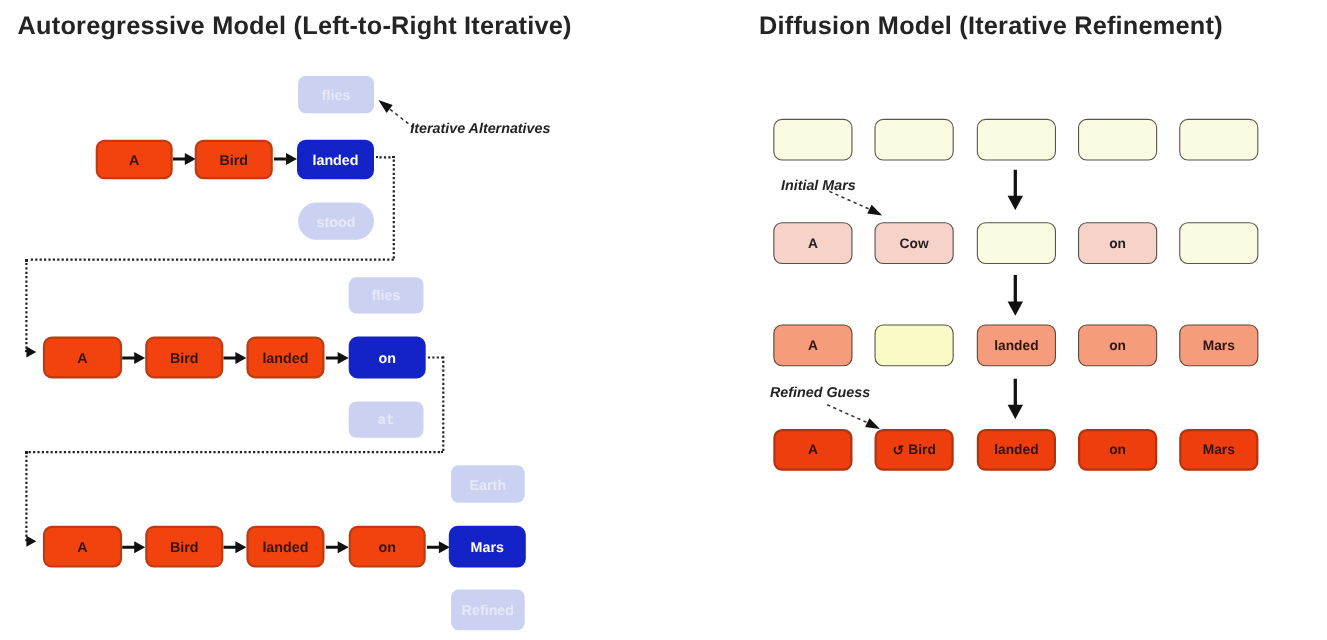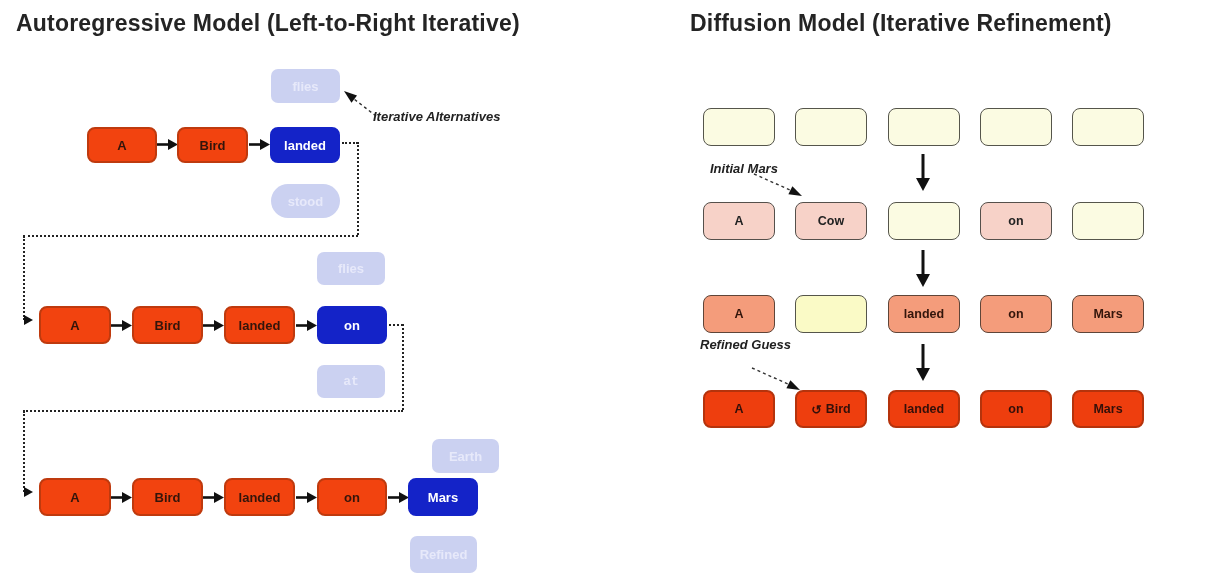--- a/index.html
+++ b/index.html
@@ -115,21 +115,21 @@
     <div class="tok ghost" style="left:317px;top:365px;width:68px;height:33px;font-family:Liberation Mono, monospace;">
       <span>at</span>
       </div>
 
     <div class="dotted-h" style="left:389px;top:324px;width:14px;"></div>
     <div class="dotted-v" style="left:402px;top:324px;height:86px;"></div>
     <div class="dotted-h" style="left:23px;top:410px;width:380px;"></div>
     <div class="dotted-v" style="left:23px;top:411px;height:81px;"></div>
     <div class="dot-head" style="left:24px;top:487px;"></div>
 
-    <div class="tok ghost" style="left:432px;top:423px;width:67px;height:34px;margin-top:16px;">
+    <div class="tok ghost" style="left:410px;top:423px;width:67px;height:34px;">
       <span>Earth</span>
       </div>
 
     <div class="tok orange" style="left:39px;top:478px;width:72px;height:38px;">
       <span>A</span>
       </div>
     <div class="arr" style="left:111px;top:491px;">
       <svg width="21" height="13">
           <line x1="0" y1="6.5" x2="13" y2="6.5" stroke="#111" stroke-width="2.6"></line>
       <polygon points="11,1 21,6.5 11,12" fill="#111"></polygon>
@@ -244,21 +244,21 @@
       <span>Mars</span>
       </div>
 
     <div class="arr" style="left:915px;top:344px;">
       <svg width="16" height="37">
           <line x1="8" y1="0" x2="8" y2="26" stroke="#111" stroke-width="3"></line>
       <polygon points="1,24 15,24 8,37" fill="#111"></polygon>
         </svg>
       </div>
 
-    <div class="annot" style="left:700px;top:337px;text-align:right;">Refined Guess</div>
+    <div class="annot" style="left:700px;top:349px;text-align:right;">Refined Guess</div>
     <div class="arr" style="left:750px;top:364px;">
       <svg width="54" height="30">
           <line x1="2" y1="4" x2="38" y2="20" stroke="#333" stroke-width="1.4" stroke-dasharray="3,3"></line>
       <polygon points="50,26 36.4,24.2 40.4,16.2" fill="#111"></polygon>
         </svg>
       </div>
 
     <div class="tok hot" style="left:703px;top:390px;width:72px;height:38px;">
       <span>A</span>
       </div>

